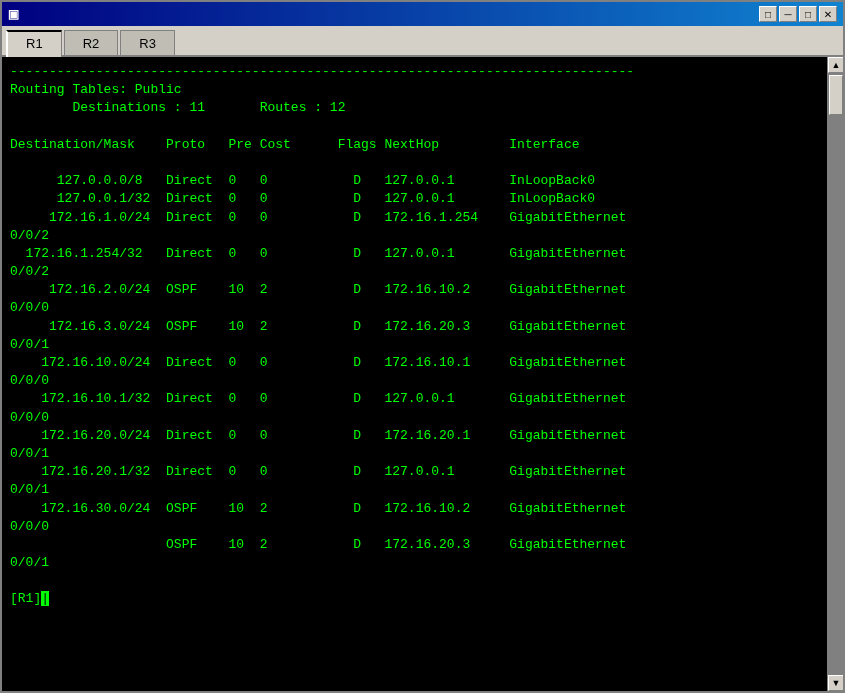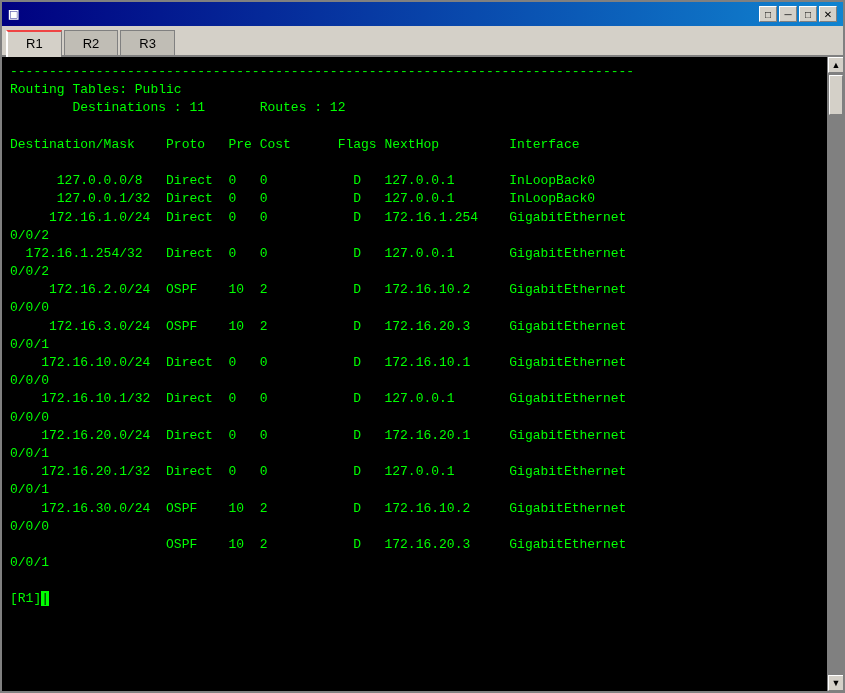--- a/index.html
+++ b/index.html
@@ -82,21 +82,21 @@
       cursor: pointer;
       font-size: 13px;
       font-family: Arial, sans-serif;
       color: #000;
       margin-right: 2px;
       position: relative;
     }
 
     .tab.active {
       background: #d4d0c8;
-      border-top: 2px solid #ef4444;
+      border-top: 2px solid #000000;
       border-left: 2px solid #ffffff;
       border-right: 1px solid #808080;
       z-index: 1;
       padding-bottom: 6px;
       margin-bottom: -2px;
     }
 
     .tab:not(.active) {
       border-top: 1px solid #808080;
       background: #c0bdb5;

